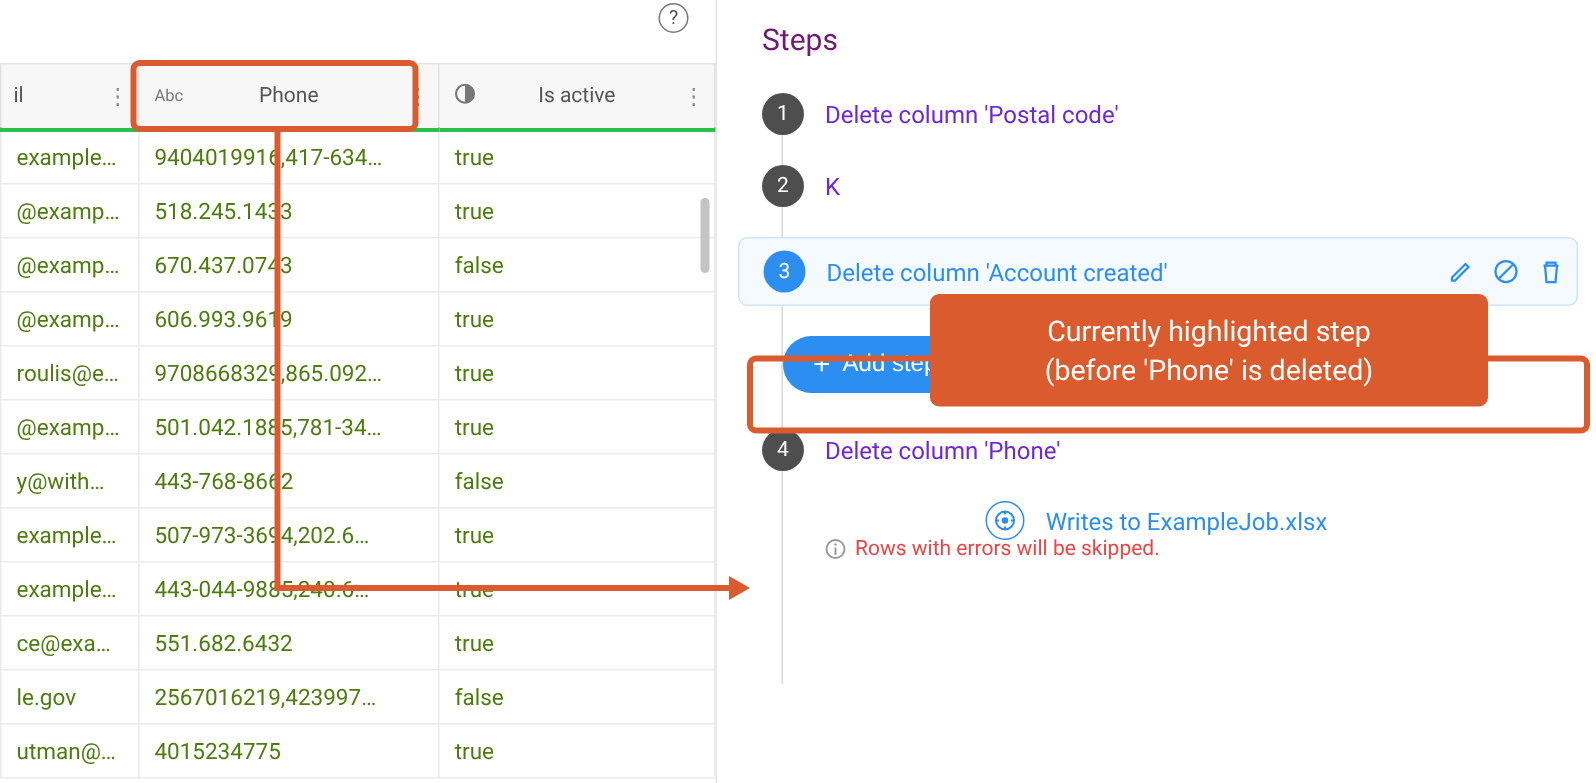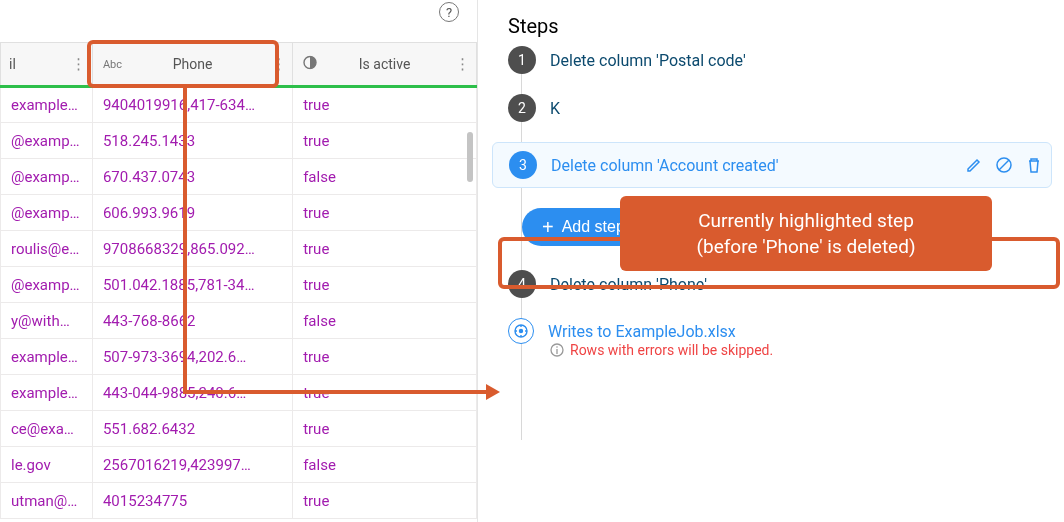--- a/index.html
+++ b/index.html
@@ -81,21 +81,21 @@
       letter-spacing: -2px;
     }
     th.col1 { width: 90px; text-align: left; }
     th.col2 { width: 196px; }
     th.col3 { width: 180px; }
 
     td {
       border: 1px solid #eceaea;
       padding: 0 10px;
       height: 36px;
-      color: #a21caf;
+      color: #4d7c0f;
       white-space: nowrap;
       overflow: hidden;
       text-overflow: ellipsis;
       font-size: 15px;
     }
     .scrollbar-stub {
       position:absolute;
       right:4px;
       top:90px;
       width:6px;
@@ -105,22 +105,22 @@
     }
 
     
     .right-pane {
       flex: 1;
       padding: 14px 30px 0 30px;
       position: relative;
     }
     .steps-title {
       font-size: 20px;
-      color: #000000;
-      margin-bottom: 8px;
+      color: #701a75;
+      margin-bottom: 24px;
     }
     .step-list {
       position: relative;
     }
     .step-line {
       position: absolute;
       left: 13px;
       top: 14px;
       width: 1px;
       background: #d8d8d8;
@@ -149,21 +149,21 @@
     }
     .circ.dark { background: #4e4e4e; }
     .circ.blue { background: #2c8ef0; }
     .circ.outline {
       border: 1.5px solid #2c8ef0;
       color: #2c8ef0;
       background: #fff;
       width: 26px; height: 26px;
     }
     .circ.outline svg { stroke: #2c8ef0; }
-    .step-label { font-size: 16px; color: #0c4a6e; }
+    .step-label { font-size: 16px; color: #6d28d9; }
     .step-label.link { color: #2c8ef0; cursor: pointer; }
 
     .step.highlighted {
       border: 1px solid #cde5fb;
       background: #f4faff;
       border-radius: 6px;
       margin-left: -16px;
       margin-right: -18px;
       padding: 8px 50px 8px 16px;
     }
@@ -387,21 +387,21 @@
         <button class="btn secondary">
           <span>Add note</span>
         </button>
       </div>
 
       <div class="step">
         <div class="circ dark">4</div>
         <span class="step-label">Delete column 'Phone'</span>
       </div>
 
-      <div class="step" style="margin-bottom:6px;">
+      <div class="step" style="margin-bottom:6px;justify-content:center;">
         <div class="circ outline">
           <svg width="14" height="14" viewBox="0 0 14 14" fill="none" stroke-width="1.4">
               <circle cx="7" cy="7" r="6"></circle>
               <circle cx="7" cy="7" r="1.5" fill="#2c8ef0"></circle>
               <line x1="7" y1="1" x2="7" y2="3"></line>
               <line x1="7" y1="11" x2="7" y2="13"></line>
               <line x1="1" y1="7" x2="3" y2="7"></line>
               <line x1="11" y1="7" x2="13" y2="7"></line>
             </svg>
         </div>

